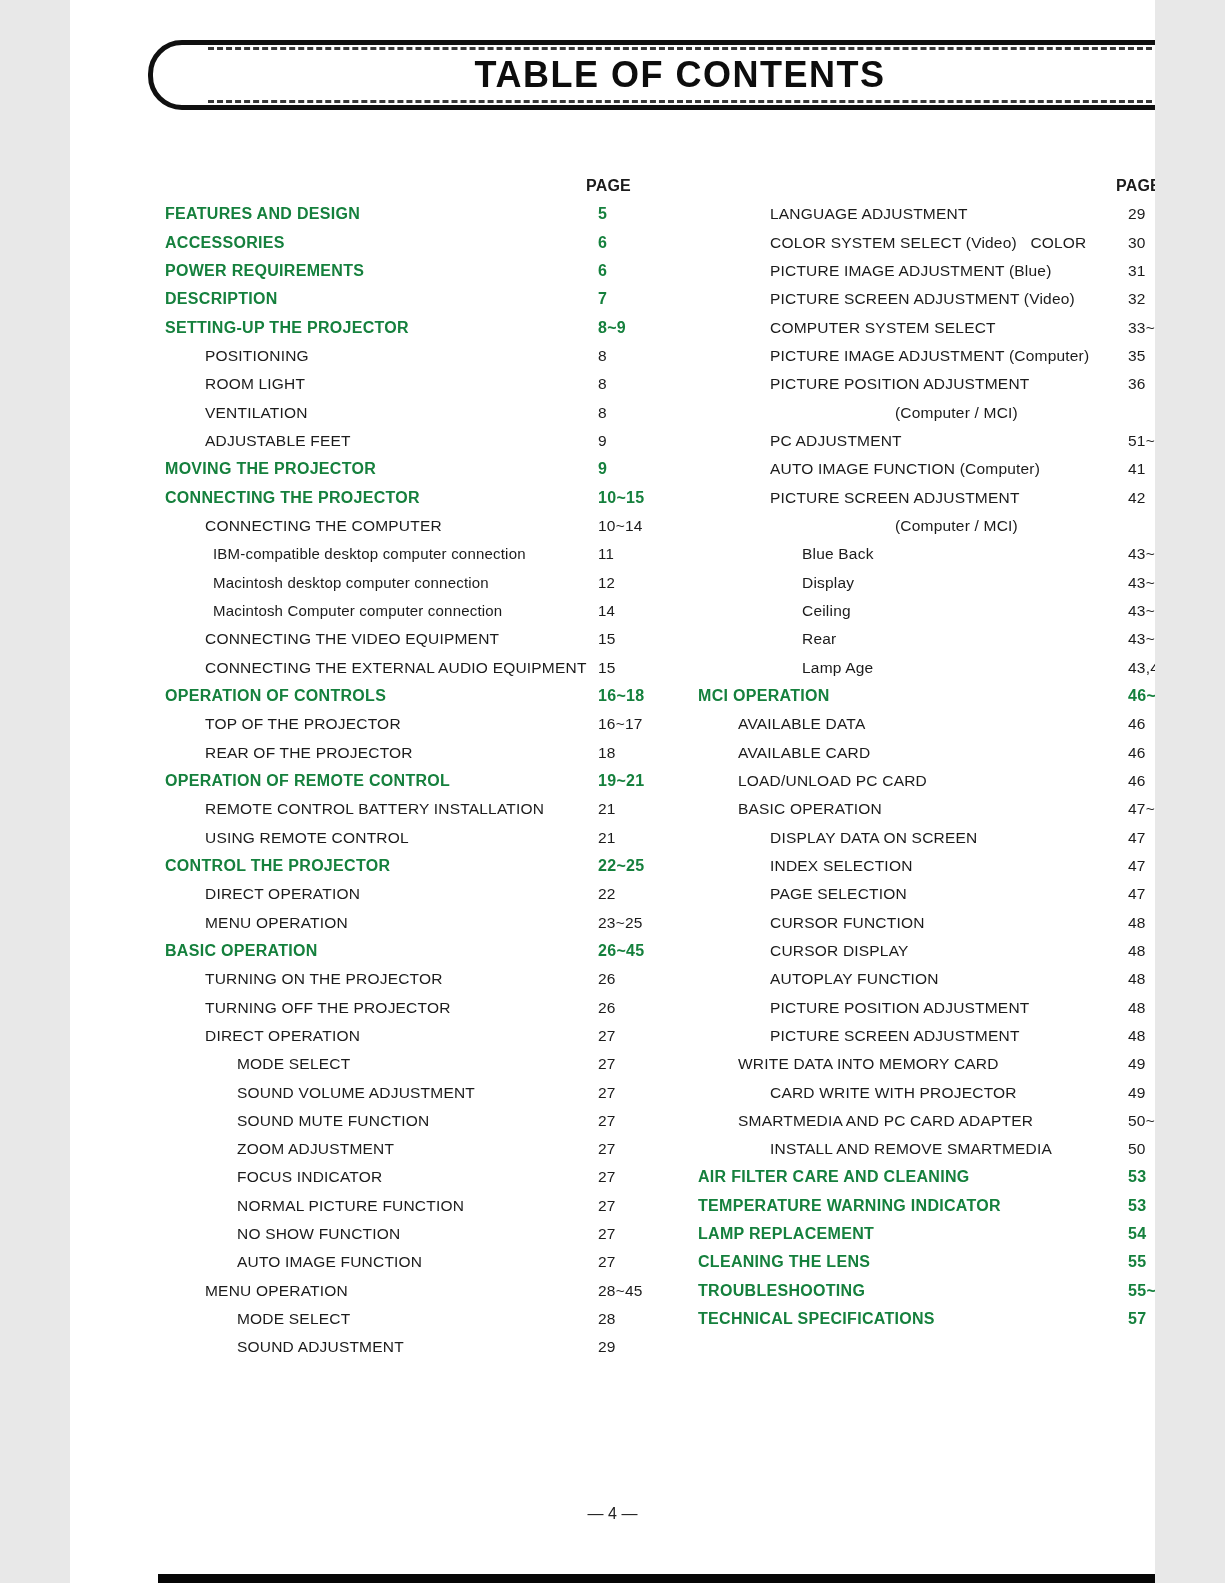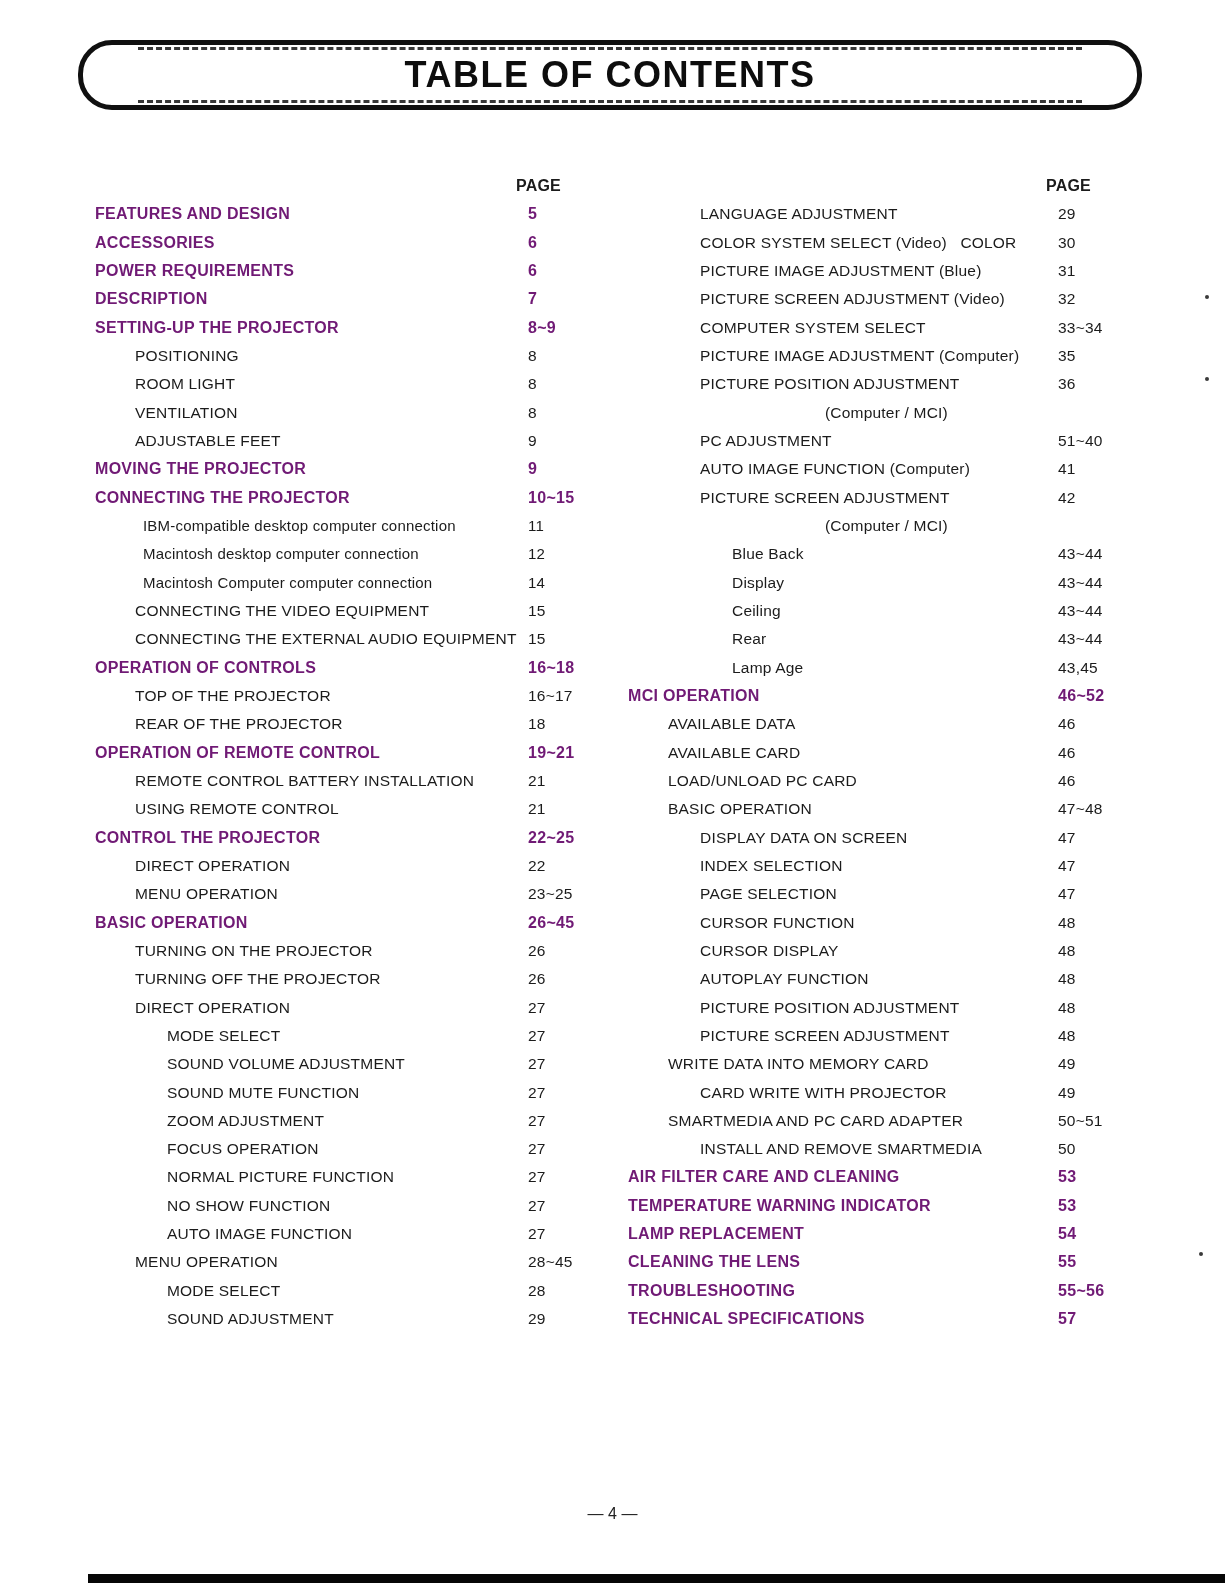--- a/index.html
+++ b/index.html
@@ -1,17 +1,17 @@
 <!DOCTYPE html>
 <html><head>
 <meta charset="utf-8">
 <style>
   html,body { margin:0; padding:0; background:#e8e8e8; }
   .page {
-    position:relative; width:1225px; height:1583px; margin:0 auto;
+    position:relative; width:1085px; height:1583px; margin:0 auto;
     background:#ffffff; overflow:hidden;
     font-family:"Liberation Sans","DejaVu Sans",sans-serif;
     color:#1b1b1b;
   }
 
   
   .title-box{
     position:absolute; left:78px; top:40px; width:1054px; height:60px;
     border:5px solid #101010; border-radius:34px;
     display:flex; align-items:center; justify-content:center;
@@ -30,21 +30,21 @@
 
   
   .toc-col{ position:absolute; top:172px; }
   #col-0{ left:95px;  width:530px; --page-x:433px; }
   #col-1{ left:628px; width:570px; --page-x:430px; }
 
   .row{
     position:relative; height:28.34px; line-height:28.34px;
     font-size:15.5px; letter-spacing:0.2px; white-space:pre;
   }
-  .row.bold{ font-weight:700; font-size:16px; letter-spacing:0.3px; color:#701a75; }
+  .row.bold{ font-weight:700; font-size:16px; letter-spacing:0.3px; color:#15803d; }
   .ind-0{ padding-left:0; }
   .ind-1{ padding-left:40px; }
   .ind-2{ padding-left:48px; font-size:15px; }
   .ind-3{ padding-left:72px; }
   .ind-4{ padding-left:104px; }
   .ind-5{ padding-left:197px; }
 
   .entry-page{ position:absolute; left:var(--page-x); top:0; white-space:nowrap; }
   .row.head .entry-page{ left:calc(var(--page-x) - 12px); font-weight:700; font-size:16px; }
 
@@ -76,20 +76,21 @@
       <div class="row ind-0 bold"><span class="entry-text">ACCESSORIES</span><span class="entry-page">6</span></div>
       <div class="row ind-0 bold"><span class="entry-text">POWER REQUIREMENTS</span><span class="entry-page">6</span></div>
       <div class="row ind-0 bold"><span class="entry-text">DESCRIPTION</span><span class="entry-page">7</span></div>
       <div class="row ind-0 bold"><span class="entry-text">SETTING-UP THE PROJECTOR</span><span class="entry-page">8~9</span></div>
       <div class="row ind-1"><span class="entry-text">POSITIONING</span><span class="entry-page">8</span></div>
       <div class="row ind-1"><span class="entry-text">ROOM LIGHT</span><span class="entry-page">8</span></div>
       <div class="row ind-1"><span class="entry-text">VENTILATION</span><span class="entry-page">8</span></div>
       <div class="row ind-1"><span class="entry-text">ADJUSTABLE FEET</span><span class="entry-page">9</span></div>
       <div class="row ind-0 bold"><span class="entry-text">MOVING THE PROJECTOR</span><span class="entry-page">9</span></div>
       <div class="row ind-0 bold"><span class="entry-text">CONNECTING THE PROJECTOR</span><span class="entry-page">10~15</span></div>
+      <div class="row ind-1"><span class="entry-text">CONNECTING THE COMPUTER</span><span class="entry-page">10~14</span></div>
       <div class="row ind-2"><span class="entry-text">IBM-compatible desktop computer connection</span><span class="entry-page">11</span></div>
       <div class="row ind-2"><span class="entry-text">Macintosh desktop computer connection</span><span class="entry-page">12</span></div>
       <div class="row ind-2"><span class="entry-text">Macintosh Computer computer connection</span><span class="entry-page">14</span></div>
       <div class="row ind-1"><span class="entry-text">CONNECTING THE VIDEO EQUIPMENT</span><span class="entry-page">15</span></div>
       <div class="row ind-1"><span class="entry-text">CONNECTING THE EXTERNAL AUDIO EQUIPMENT</span><span class="entry-page">15</span></div>
       <div class="row ind-0 bold"><span class="entry-text">OPERATION OF CONTROLS</span><span class="entry-page">16~18</span></div>
       <div class="row ind-1"><span class="entry-text">TOP OF THE PROJECTOR</span><span class="entry-page">16~17</span></div>
       <div class="row ind-1"><span class="entry-text">REAR OF THE PROJECTOR</span><span class="entry-page">18</span></div>
       <div class="row ind-0 bold"><span class="entry-text">OPERATION OF REMOTE CONTROL</span><span class="entry-page">19~21</span></div>
       <div class="row ind-1"><span class="entry-text">REMOTE CONTROL BATTERY INSTALLATION</span><span class="entry-page">21</span></div>
@@ -98,21 +99,21 @@
       <div class="row ind-1"><span class="entry-text">DIRECT OPERATION</span><span class="entry-page">22</span></div>
       <div class="row ind-1"><span class="entry-text">MENU OPERATION</span><span class="entry-page">23~25</span></div>
       <div class="row ind-0 bold"><span class="entry-text">BASIC OPERATION</span><span class="entry-page">26~45</span></div>
       <div class="row ind-1"><span class="entry-text">TURNING ON THE PROJECTOR</span><span class="entry-page">26</span></div>
       <div class="row ind-1"><span class="entry-text">TURNING OFF THE PROJECTOR</span><span class="entry-page">26</span></div>
       <div class="row ind-1"><span class="entry-text">DIRECT OPERATION</span><span class="entry-page">27</span></div>
       <div class="row ind-3"><span class="entry-text">MODE SELECT</span><span class="entry-page">27</span></div>
       <div class="row ind-3"><span class="entry-text">SOUND VOLUME ADJUSTMENT</span><span class="entry-page">27</span></div>
       <div class="row ind-3"><span class="entry-text">SOUND MUTE FUNCTION</span><span class="entry-page">27</span></div>
       <div class="row ind-3"><span class="entry-text">ZOOM ADJUSTMENT</span><span class="entry-page">27</span></div>
-      <div class="row ind-3"><span class="entry-text">FOCUS OPERATION</span><span class="entry-page">27</span></div>
+      <div class="row ind-3"><span class="entry-text">FOCUS INDICATOR</span><span class="entry-page">27</span></div>
       <div class="row ind-3"><span class="entry-text">NORMAL PICTURE FUNCTION</span><span class="entry-page">27</span></div>
       <div class="row ind-3"><span class="entry-text">NO SHOW FUNCTION</span><span class="entry-page">27</span></div>
       <div class="row ind-3"><span class="entry-text">AUTO IMAGE FUNCTION</span><span class="entry-page">27</span></div>
       <div class="row ind-1"><span class="entry-text">MENU OPERATION</span><span class="entry-page">28~45</span></div>
       <div class="row ind-3"><span class="entry-text">MODE SELECT</span><span class="entry-page">28</span></div>
       <div class="row ind-3"><span class="entry-text">SOUND ADJUSTMENT</span><span class="entry-page">29</span></div>
     </div>
   <div class="toc-col" id="col-1">
       <div class="row head"><span class="entry-page">PAGE</span></div>
       <div class="row ind-3"><span class="entry-text">LANGUAGE ADJUSTMENT</span><span class="entry-page">29</span></div>

